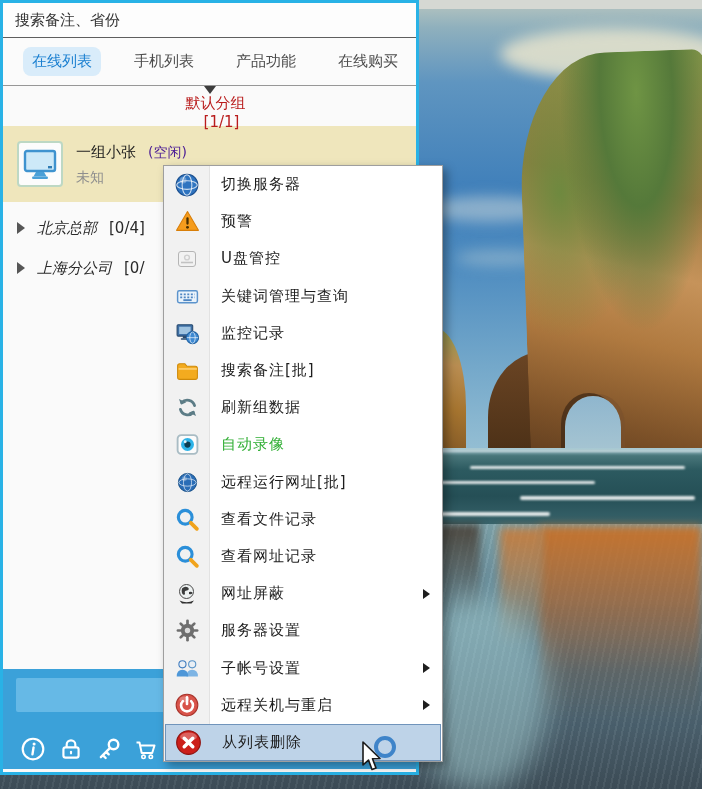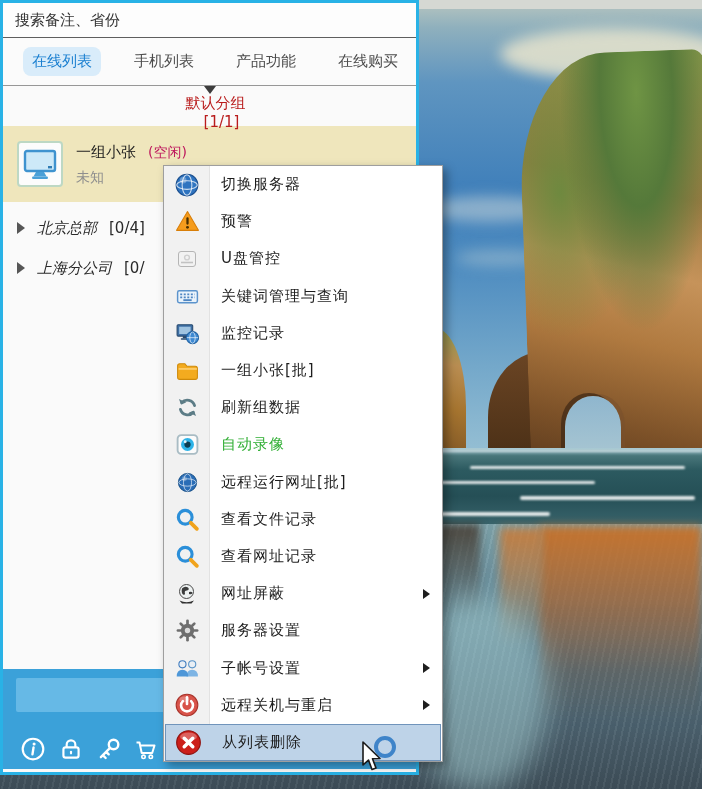--- a/index.html
+++ b/index.html
@@ -66,21 +66,21 @@
   .tri-down{width:0;height:0;border-top:8px solid #3c3c3c;border-left:6px solid transparent;
             border-right:6px solid transparent;margin-right:11px;}
   .tri-right{width:0;height:0;border-left:8px solid #565656;border-top:6px solid transparent;
             border-bottom:6px solid transparent;margin-right:0;}
   .gh-count{margin-left:12px;}
   .client-row{height:76px;background:#efe6bc;display:flex;align-items:center;padding-left:14px;}
   .pc-card{width:46px;height:46px;background:#fcfcfc;border:2px solid #bdd8c4;border-radius:4px;
            display:flex;align-items:center;justify-content:center;}
   .client-text{margin-left:13px;}
   .cname{font-size:15px;color:#1c1c1c;}
-  .cstatus{font-size:14px;color:#be185d;margin-left:7px;}
+  .cstatus{font-size:14px;color:#4c1d95;margin-left:7px;}
   .cloc{font-size:14px;color:#8e8e8e;margin-top:7px;}
   .groups{padding-top:6px;}
   .group-row{height:40px;display:flex;align-items:center;padding-left:14px;font-size:15px;color:#2a2a2a;}
   .group-row .glabel{margin-left:12px;font-style:italic;}
   .group-row .gcount{margin-left:12px;}
   .bottom-panel{position:absolute;left:0;top:666px;width:413px;height:100px;background:#3ba1d9;}
   .bp-field{position:absolute;left:13px;top:9px;width:338px;height:34px;background:#66b9e6;border-radius:2px;}
   .bp-icons{position:absolute;left:17px;bottom:7px;display:flex;gap:12px;}
   .bp-icons span{display:flex;width:26px;height:26px;align-items:center;justify-content:center;}
 
@@ -269,21 +269,21 @@
           </span>
           <span class="ml">监控记录</span>
         </div>
         <div class="mi">
           <span class="ic">
             <svg width="25" height="25" viewBox="0 0 24 24">
               <path d="M2.5 7.5 q0-2 2-2 h5 l2 2.5 h8 q2 0 2 2 v8.5 q0 2-2 2 h-15 q-2 0-2-2 z" fill="#f3ab1f" stroke="#cf8a0a"></path>
               <path d="M3.5 10.5 h17.5" stroke="#ffd37a" stroke-width="1.4"></path>
             </svg>
           </span>
-          <span class="ml">一组小张[批]</span>
+          <span class="ml">搜索备注[批]</span>
         </div>
         <div class="mi">
           <span class="ic">
             <svg width="25" height="25" viewBox="0 0 24 24">
               <g fill="none" stroke="#5c7c86" stroke-width="2.7" stroke-linecap="round">
                 <path d="M18.8 10.2 A7.2 7.2 0 0 0 6.4 7.4"></path>
                 <path d="M5.2 13.8 A7.2 7.2 0 0 0 17.6 16.6"></path>
               </g>
               <path d="M3.8 3.8 l2 5.2 5-1.9 z" fill="#5c7c86"></path>
               <path d="M20.2 20.2 l-2-5.2 -5 1.9 z" fill="#5c7c86"></path>

